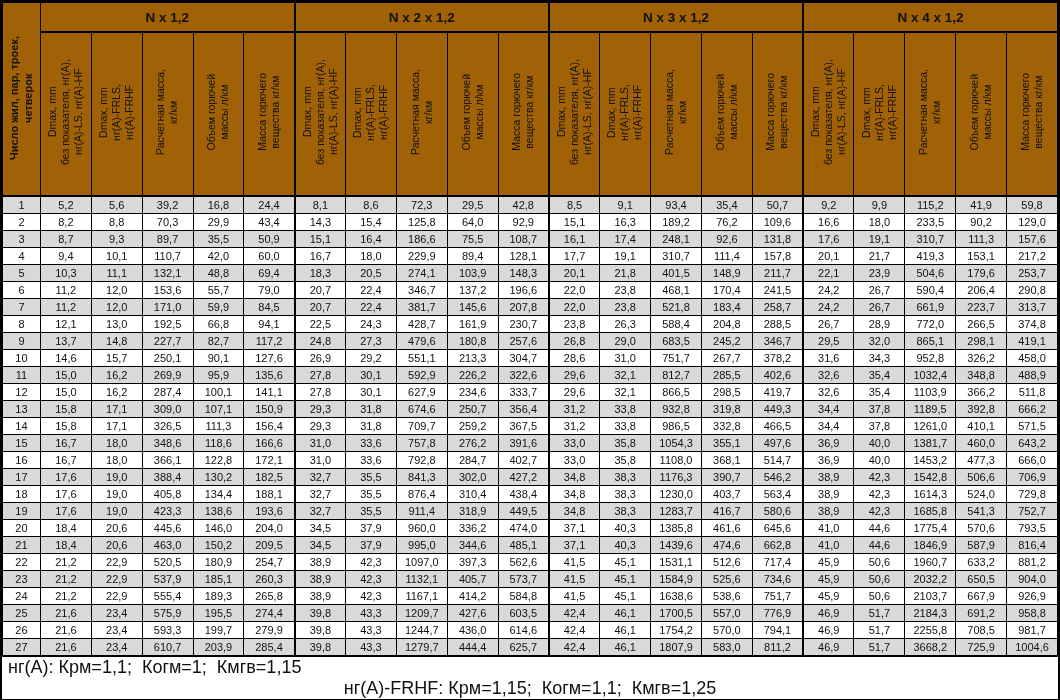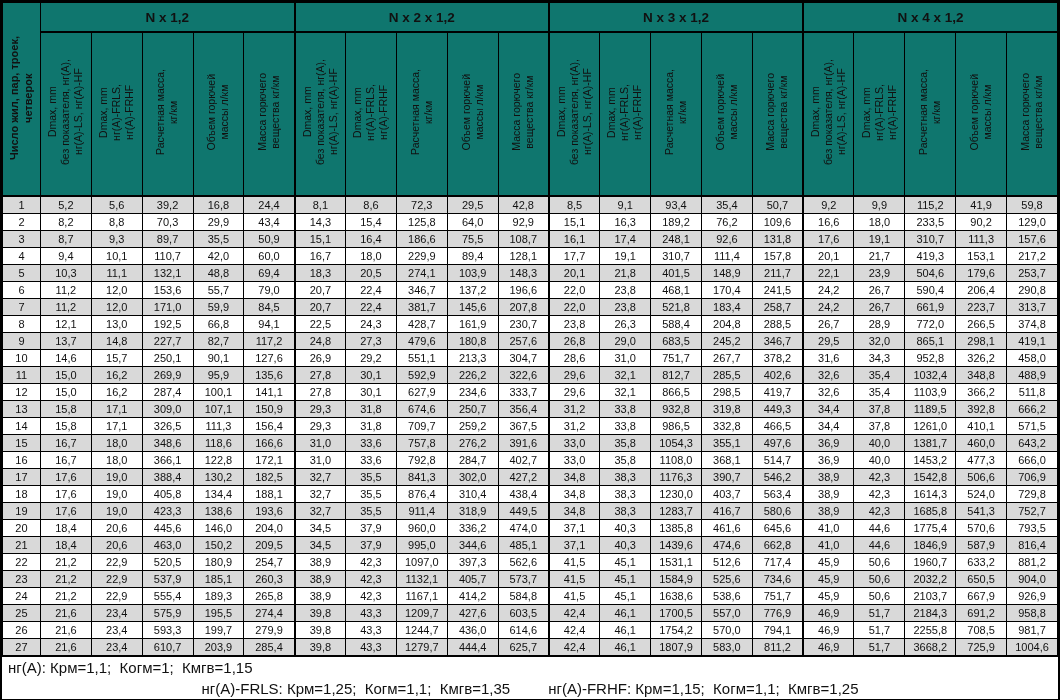--- a/index.html
+++ b/index.html
@@ -16,21 +16,21 @@
     width: 100%;
     border-collapse: collapse;
     table-layout: fixed;
   }
 
   th, td { border: 1px solid #000; overflow: hidden; }
 
   
   th.gb, td.gb { border-left: 2px solid #000; }
 
-  thead th { background: #0f766e; font-weight: normal; }
+  thead th { background: #a16207; font-weight: normal; }
   tr.group-row th {
     height: 26px;
     font-size: 13.5px;
     font-weight: bold;
     border-bottom: 2px solid #000;
     text-align: center;
   }
   th.corner { border-bottom: 2px solid #000; }
 
   tr.sub-row th {
@@ -61,21 +61,21 @@
     vertical-align: middle;
     line-height: 15px;
   }
   tbody tr:nth-child(odd) { background: #d9d9d9; }
 
   .footnotes { border-top: 1px solid #000; }
   .fn-line {
     display: flex;
     align-items: center;
     height: 21px;
-    font-size: 15px;
+    font-size: 18px;
   }
   .fn-line span { white-space: pre; }
   .fn-line1 { justify-content: space-between; padding: 0 52px 0 6px; }
   .fn-line2 { justify-content: center; gap: 38px; }
 </style>
 </head>
 <body>
 
 <div class="sheet">
   <table>
@@ -768,17 +768,16 @@
           <td>1004,6</td>
         </tr>
       </tbody>
   </table>
 
   <div class="footnotes">
     <div class="fn-line fn-line1">
       <span>нг(A): Крм=1,1;  Когм=1;  Кмгв=1,15</span>
     </div>
     <div class="fn-line fn-line2">
-      <span>нг(A)-FRLS: Крм=1,25;  Когм=1,1;  Кмгв=1,35</span>
       <span>нг(A)-FRHF: Крм=1,15;  Когм=1,1;  Кмгв=1,25</span>
     </div>
   </div>
 </div>
 
 </body></html>

